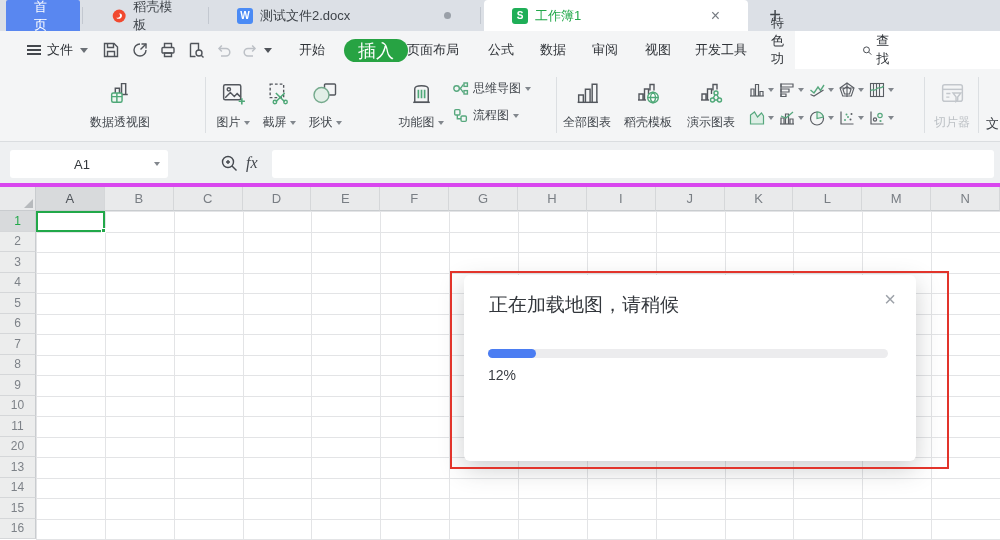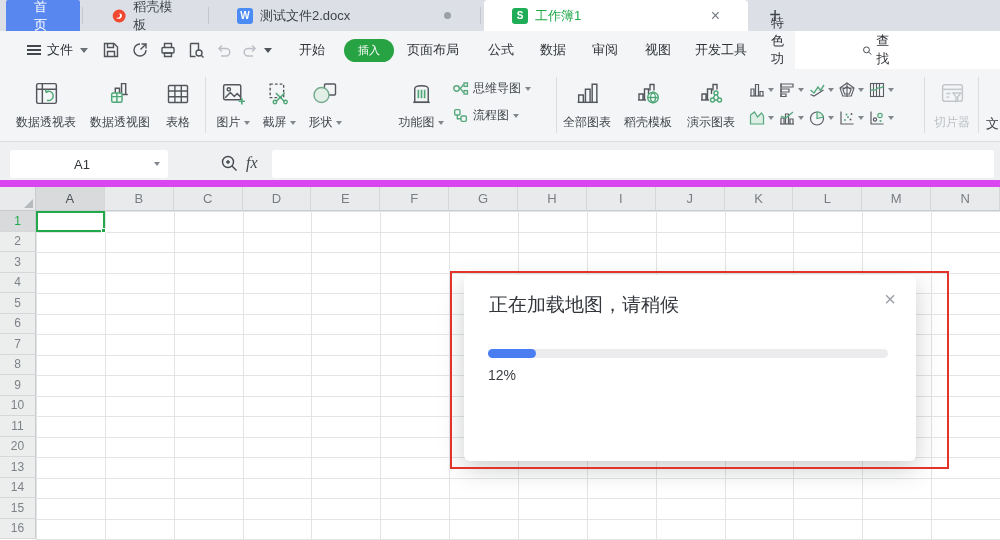--- a/index.html
+++ b/index.html
@@ -22,21 +22,21 @@
   .plus-btn { position:absolute; left:758px; top:0; width:34px; height:31px; display:flex;
               align-items:center; justify-content:center; font-size:20px; color:#3f444a; }
   .appicon { width:16px; height:16px; border-radius:3px; display:flex; align-items:center;
              justify-content:center; color:#fff; font-size:10px; font-weight:bold; flex:none; }
 
   
   .menubar { position:absolute; left:0; top:31px; width:795px; height:38px; background:#f4f5f6; }
   .mitem { position:absolute; top:0; height:38px; display:flex; align-items:center;
            font-size:13px; color:#2f3338; }
   .pill { position:absolute; top:8px; height:23px; padding:8px 14px; background:#27a343; color:#fff;
-          border-radius:12px; display:flex; align-items:center; font-size:11px; }
+          border-radius:12px; display:flex; align-items:center; font-size:18px; }
   .hamb { position:absolute; left:27px; top:14px; width:14px; height:10px; display:flex;
           flex-direction:column; justify-content:space-between; }
   .hamb div { height:1.6px; background:#43474d; }
   .chev { width:0; height:0; border-left:4px solid transparent; border-right:4px solid transparent;
           border-top:5px solid #6b7076; }
   .qat { position:absolute; top:9px; width:22px; height:20px; display:flex; align-items:center; justify-content:center; }
 
   
   .ribbon { position:absolute; left:0; top:69px; width:1000px; height:73px; background:#f4f5f6;
             border-bottom:1px solid #dadde0; }
@@ -47,21 +47,21 @@
   .caret { width:0; height:0; border-left:3px solid transparent; border-right:3px solid transparent;
            border-top:4px solid #82878d; }
   .rdiv { position:absolute; top:8px; width:1px; height:56px; background:#dcdfe2; }
   .rrow { position:absolute; display:flex; align-items:center; gap:4px; font-size:12px; color:#41464c; }
   .mini { position:absolute; display:flex; align-items:center; gap:2px; }
   .disabled { color:#bcc0c5; }
   .partial-label { position:absolute; font-size:13px; color:#3a3e44; }
 
   
   .fbar { position:absolute; left:0; top:142px; width:1000px; height:45px; background:#eef0f2;
-          border-bottom:7px solid #d946ef; }
+          border-bottom:4px solid #d946ef; }
   .namebox { position:absolute; left:10px; top:8px; width:158px; height:28px; background:#fff;
              border-radius:3px; display:flex; align-items:center; font-size:13px; color:#33373c; }
   .namebox .nb-val { flex:1; text-align:center; }
   .fxmark { position:absolute; left:246px; top:12px; font-family:"Liberation Serif",serif;
             font-style:italic; font-size:16px; color:#45494f; }
   .finput { position:absolute; left:272px; top:8px; width:722px; height:28px; background:#fff;
             border:none; border-radius:3px; font-size:13px; padding:0 8px; }
 
   
   .sheet { position:absolute; left:0; top:187px; width:1000px; height:353px; background:#fff; }
@@ -218,58 +218,34 @@
       <svg width="15" height="15" viewBox="0 0 16 16" fill="none" stroke="#43474d" stroke-width="1.5">
         <circle cx="7" cy="7" r="4.6"></circle>
           <path d="M10.5 10.5l4 4"></path>
       </svg>
       <span>查找</span>
     </div>
   </div>
 
   <div class="ribbon">
 
-    <div class="ritem" style="left:8px;width:76px">
-      <span class="ic">
-          <svg width="27" height="27" viewBox="0 0 26 26" fill="none" stroke="#53575d" stroke-width="1.4">
-        <rect x="3.5" y="3.5" width="19" height="19" rx="1.5"></rect>
-            <path d="M3.5 9h19M9 3.5V22.5"></path>
-        <path d="M13.5 19.5a4.5 4.5 0 1 0-1-8" stroke="#4fa878"></path>
-            <path d="M12 9.5l.8 2.4 2.3-1" stroke="#4fa878"></path>
-      </svg>
-        </span>
-      <span class="lbl">
-          <span>数据透视表</span>
-        </span>
-    </div>
 
     <div class="ritem" style="left:82px;width:76px">
       <span class="ic">
           <svg width="27" height="27" viewBox="0 0 26 26" fill="none" stroke="#53575d" stroke-width="1.4">
         <path d="M8 14V8h4v6M14 14V3.5h4V14M6 14h14"></path>
         <rect x="4.5" y="12.5" width="10" height="9" rx="1.5" stroke="#4fa878" fill="#eef6f1"></rect>
         <path d="M4.5 16h10M9.5 12.5v9" stroke="#4fa878"></path>
       </svg>
         </span>
       <span class="lbl">
           <span>数据透视图</span>
         </span>
     </div>
 
-    <div class="ritem" style="left:156px;width:44px">
-      <span class="ic">
-          <svg width="26" height="26" viewBox="0 0 26 26" fill="none" stroke="#53575d" stroke-width="1.4">
-        <rect x="3.5" y="4.5" width="19" height="17" rx="1"></rect>
-            <path d="M3.5 10h19M3.5 15.7h19M9.9 4.5v17M16.3 4.5v17"></path>
-      </svg>
-        </span>
-      <span class="lbl">
-          <span>表格</span>
-        </span>
-    </div>
 
     <div class="rdiv" style="left:205px"></div>
 
     <div class="ritem" style="left:210px;width:46px">
       <span class="ic">
           <svg width="27" height="27" viewBox="0 0 26 26" fill="none" stroke="#53575d" stroke-width="1.4">
         <rect x="3.5" y="4.5" width="16.5" height="14.5" rx="1.5"></rect>
             <circle cx="8.5" cy="9" r="1.6"></circle>
         <path d="M5 17l5-5 3.8 3.8 2.7-2.7 3.5 3.4"></path>
         <path d="M18 20.5h6M21 17.5v6" stroke="#4fa878" stroke-width="1.6"></path>

